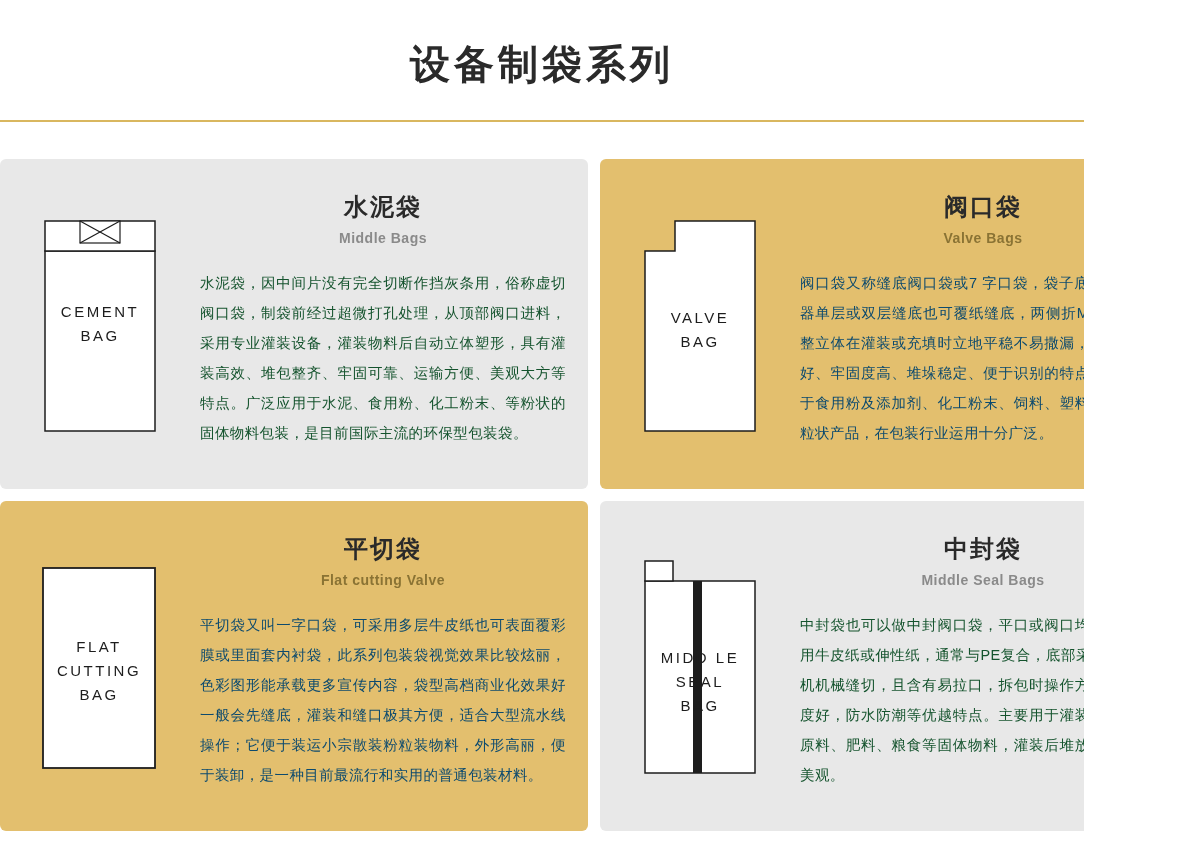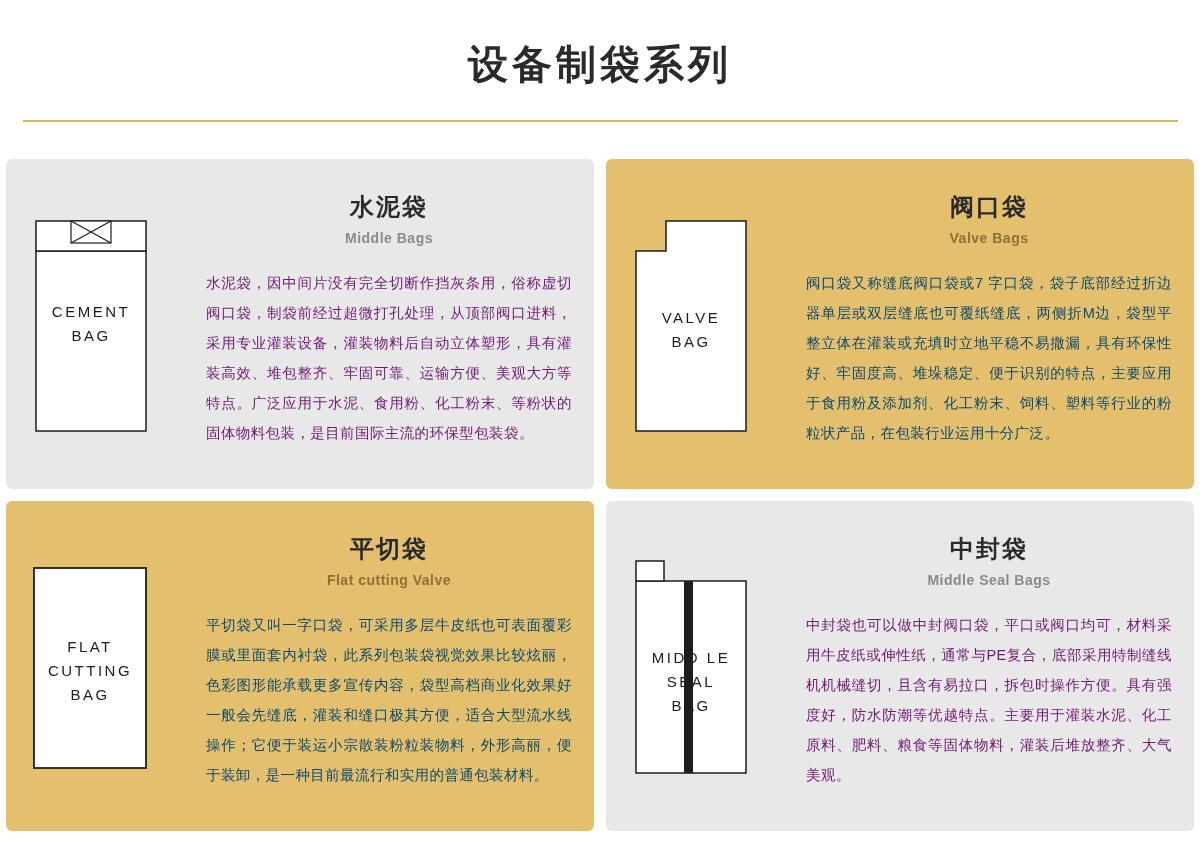--- a/index.html
+++ b/index.html
@@ -6,21 +6,21 @@
   html, body {
     margin: 0;
     padding: 0;
     width: 1200px;
     height: 843px;
     background: #ffffff;
     font-family: "Liberation Sans", sans-serif;
   }
   .page {
     position: relative;
-    width: 1200px;
+    width: 1084px;
     height: 843px;
     overflow: hidden;
   }
 
   
   .header {
     padding-top: 40px;
     text-align: center;
   }
   .header-title {
@@ -57,20 +57,21 @@
   }
   .card.gray { background: #e8e8e8; }
   .card.gold { background: #e3bf6e; }
 
   .card-art {
     width: 200px;
     flex: 0 0 200px;
     height: 100%;
     display: flex;
     align-items: center;
+    justify-content: center;
     padding-top: 4px;
   }
   .card-body {
     flex: 1 1 auto;
     padding: 34px 22px 0 0;
   }
   .card-title {
     font-size: 24px;
     font-weight: bold;
     color: #2a2a2a;
@@ -85,21 +86,21 @@
     color: #8a8a8a;
     text-align: center;
     letter-spacing: 0.5px;
     margin: 8px 0 0 0;
   }
   .card.gold .card-subtitle { color: #8a7334; }
   .card-text {
     margin: 22px 0 0 0;
     font-size: 14.5px;
     line-height: 30px;
-    color: #701a75;
+    color: #14532d;
     text-align: justify;
     letter-spacing: 0.4px;
   }
   .card.gold .card-text { color: #0c4a6e; }
 
   
   .bag-svg-label {
     font-family: "Liberation Sans", sans-serif;
     font-size: 15px;
     letter-spacing: 2.5px;

